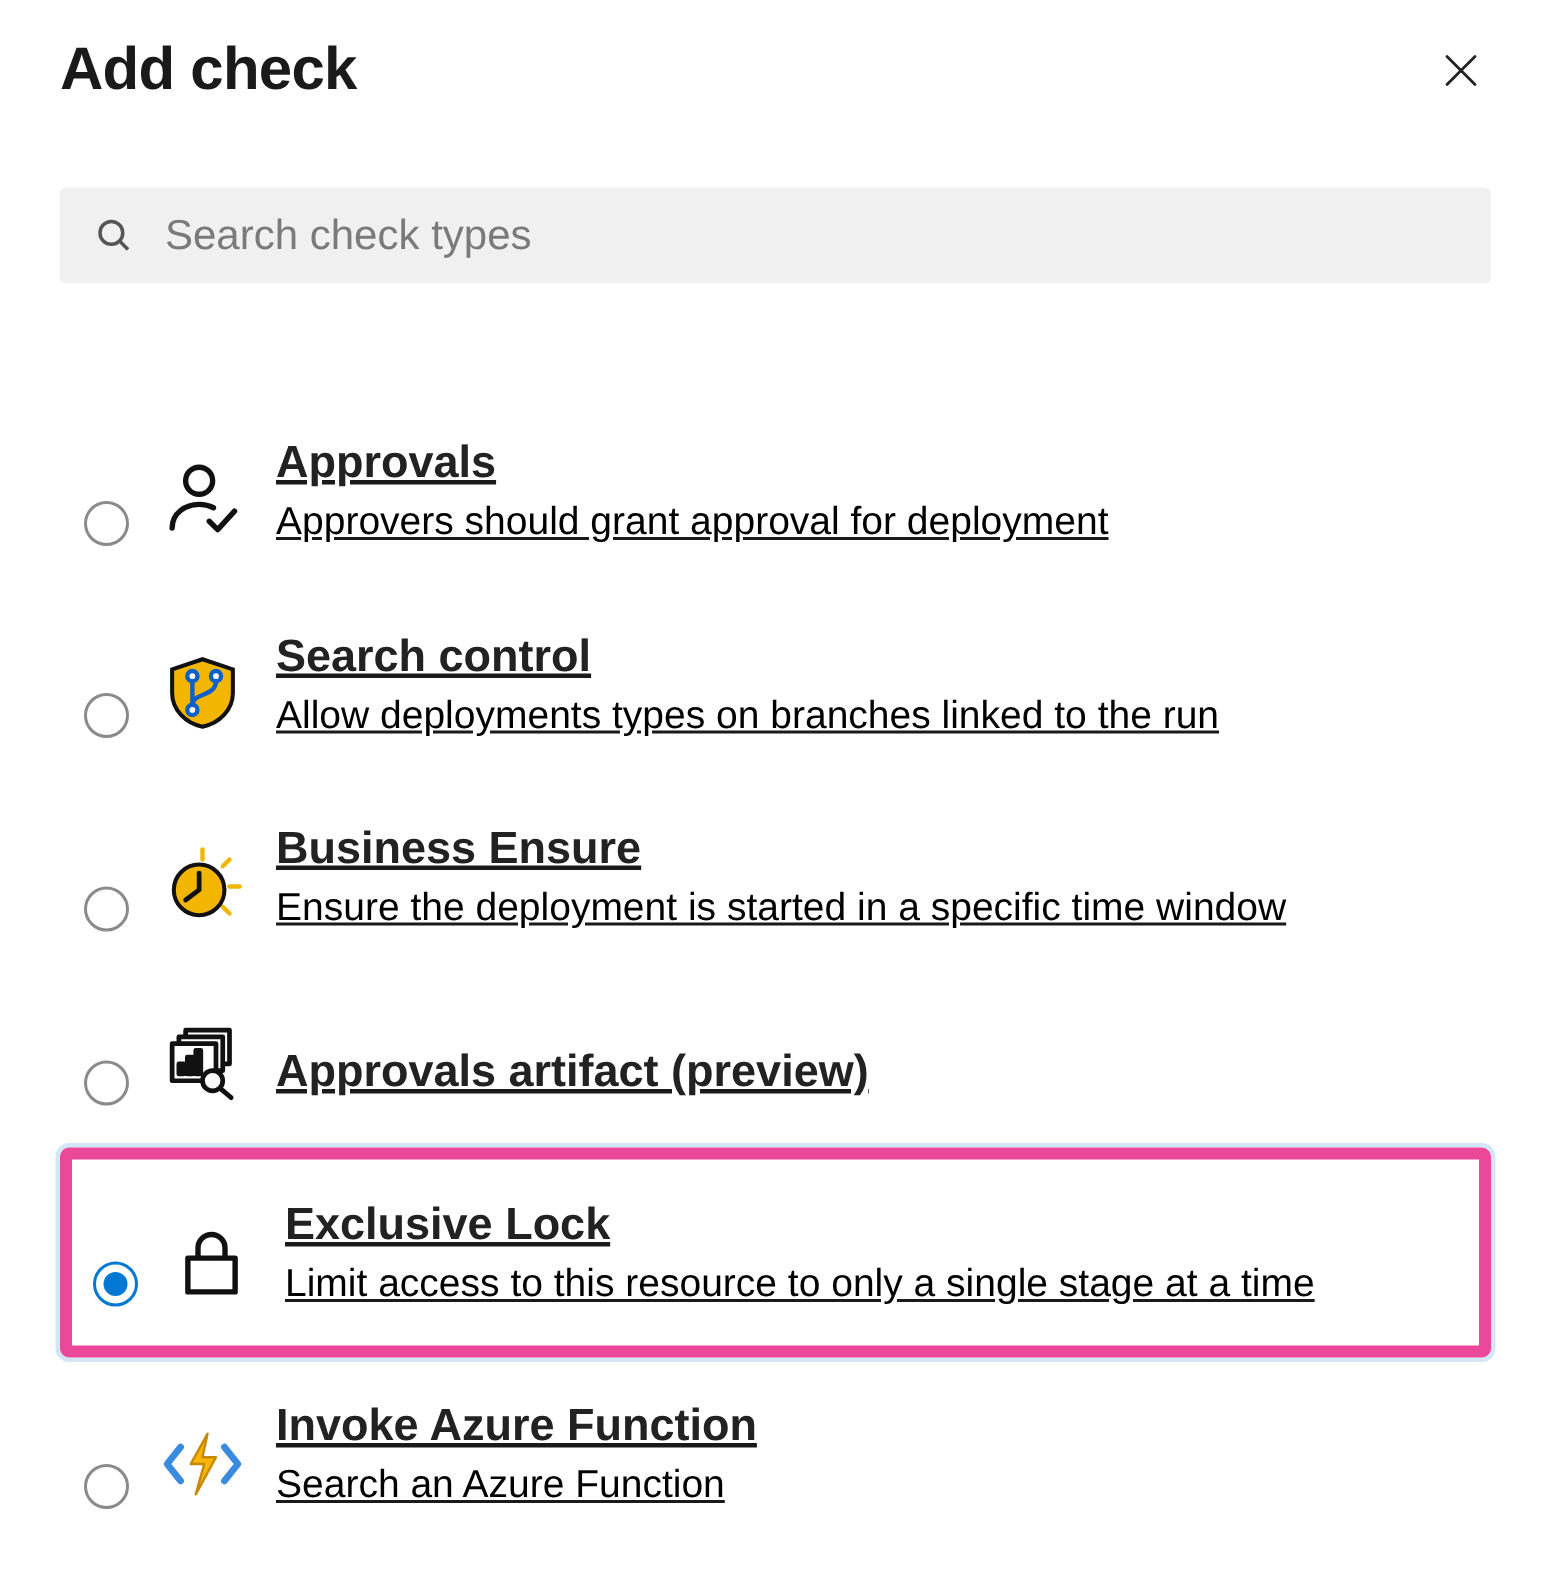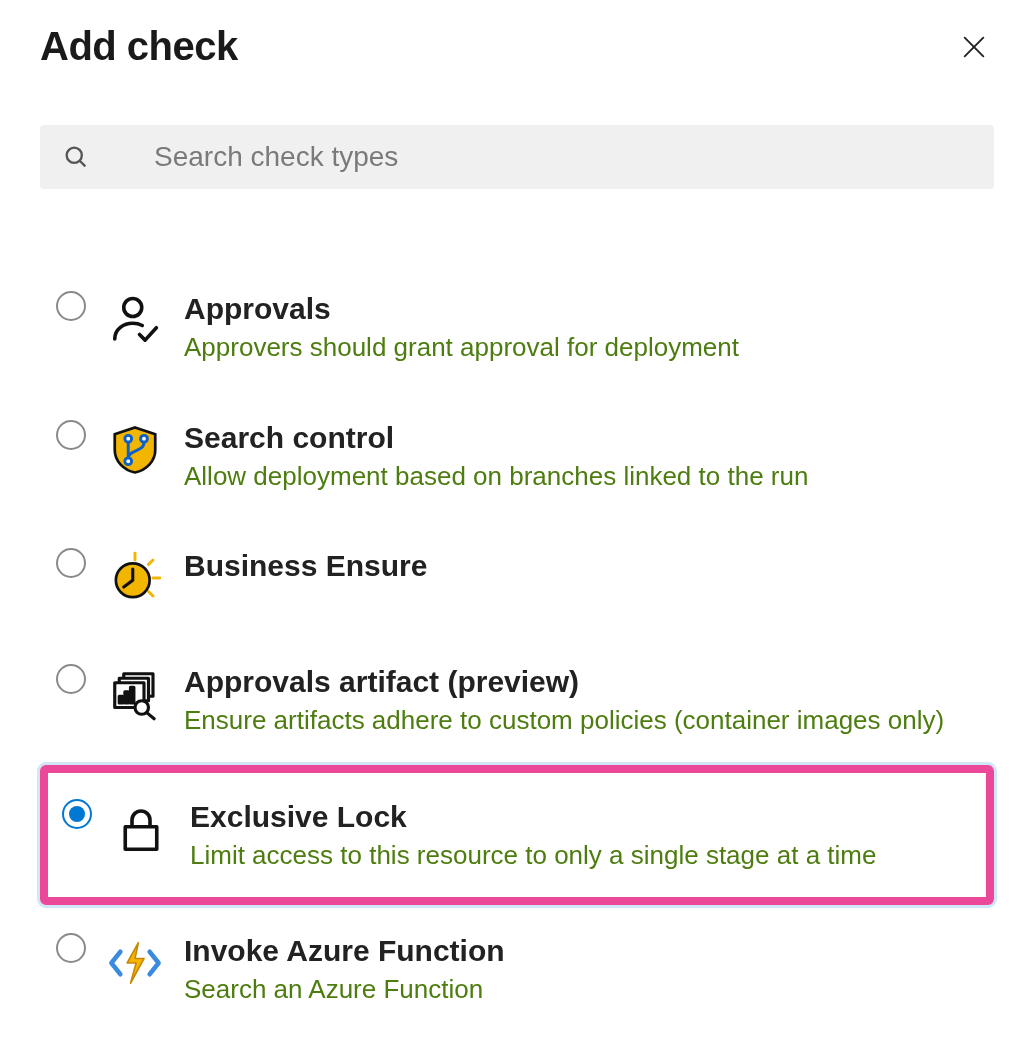--- a/index.html
+++ b/index.html
@@ -30,37 +30,37 @@
   }
   .close-btn svg { width: 34px; height: 34px; }
   .search-wrap {
     background: #f0f0f0;
     border-radius: 4px;
     height: 64px;
     display: flex;
     align-items: center;
     padding: 0 22px;
     margin-bottom: 74px;
-    gap: 44px;
   }
   .search-wrap svg { width: 28px; height: 28px; margin-right: 18px; stroke:#555;}
   .search-input {
     border: none; background: transparent; outline: none;
     font-size: 28px; color: #333; flex: 1;
   }
   .search-input::placeholder { color: #7a7a7a; }
   .item-list { display: flex; flex-direction: column; }
   .item {
     display: flex;
-    align-items: flex-start;
+    align-items: flex-end;
     padding: 26px 14px;
     border: 2px solid transparent;
     border-radius: 6px;
     cursor: pointer;
     gap: 19px;
+    text-decoration: underline;
   }
   .item.selected {
     border: 8px solid #ec4899;
     box-shadow: 0 0 0 3px rgba(0,120,212,0.18);
   }
   .radio {
     width: 30px; height: 30px; min-width: 30px;
     border: 2px solid #8a8a8a;
     border-radius: 50%;
     display: flex; align-items: center; justify-content: center;
@@ -81,21 +81,21 @@
   .item-title {
     font-size: 30px;
     font-weight: 600;
     color: #222;
     line-height: 1.2;
     margin-bottom: 4px;
   }
   .item-desc {
     font-size: 26px;
     font-weight: 400;
-    color: #4d7c0f;
+    color: #000000;
     line-height: 1.25;
   }
 </style>
 </head>
 <body>
 
 <div class="container">
   <div class="header">
     <div class="title">Add check</div>
     <button class="close-btn">
@@ -140,60 +140,60 @@
             <circle cx="18" cy="14" r="3" fill="#fff"></circle>
             <circle cx="32" cy="14" r="3" fill="#fff"></circle>
             <circle cx="18" cy="34" r="3" fill="#fff"></circle>
             <path d="M18 17 V31"></path>
             <path d="M32 17 C32 26 18 24 18 31"></path>
           </g>
         </svg>
       </div>
       <div class="text-cell">
         <div class="item-title">Search control</div>
-        <div class="item-desc">Allow deployment based on branches linked to the run</div>
+        <div class="item-desc">Allow deployments types on branches linked to the run</div>
       </div>
     </div>
 
     <div class="item">
       <div class="radio"></div>
       <div class="icon-cell">
         <svg viewBox="0 0 48 48">
           <g stroke="#f2b500" stroke-width="2.6" stroke-linecap="round">
             <line x1="24" y1="2" x2="24" y2="8"></line>
             <line x1="40" y1="8" x2="36" y2="12"></line>
             <line x1="46" y1="24" x2="40" y2="24"></line>
             <line x1="40" y1="40" x2="36" y2="36"></line>
           </g>
           <circle cx="22" cy="26" r="15" fill="#f2b500" stroke="#111" stroke-width="2.4"></circle>
           <path d="M22 16 V26 L14 32" stroke="#111" stroke-width="2.8" fill="none" stroke-linecap="round" stroke-linejoin="round"></path>
         </svg>
       </div>
       <div class="text-cell">
         <div class="item-title">Business Ensure</div>
+        <div class="item-desc">Ensure the deployment is started in a specific time window</div>
       </div>
     </div>
 
     <div class="item">
       <div class="radio"></div>
       <div class="icon-cell">
         <svg viewBox="0 0 48 48" fill="none" stroke="#111" stroke-width="2.8" stroke-linejoin="round">
           <rect x="14" y="6" width="26" height="20" fill="#fff"></rect>
           <rect x="10" y="10" width="26" height="20" fill="#fff"></rect>
           <rect x="6" y="14" width="26" height="22" fill="#fff"></rect>
           <rect x="10" y="26" width="3" height="6" fill="#111"></rect>
           <rect x="15" y="22" width="3" height="10" fill="#111"></rect>
           <rect x="20" y="18" width="3" height="14" fill="#111"></rect>
           <circle cx="30" cy="36" r="6" fill="#fff"></circle>
           <line x1="35" y1="41" x2="41" y2="46" stroke-linecap="round"></line>
         </svg>
       </div>
       <div class="text-cell">
         <div class="item-title">Approvals artifact (preview)</div>
-        <div class="item-desc">Ensure artifacts adhere to custom policies (container images only)</div>
       </div>
     </div>
 
     <div class="item selected">
       <div class="radio">
           <div class="dot"></div>
         </div>
       <div class="icon-cell">
         <svg viewBox="0 0 48 48" fill="none" stroke="#111" stroke-width="3.2" stroke-linejoin="round">
           <rect x="10" y="22" width="28" height="20"></rect>

